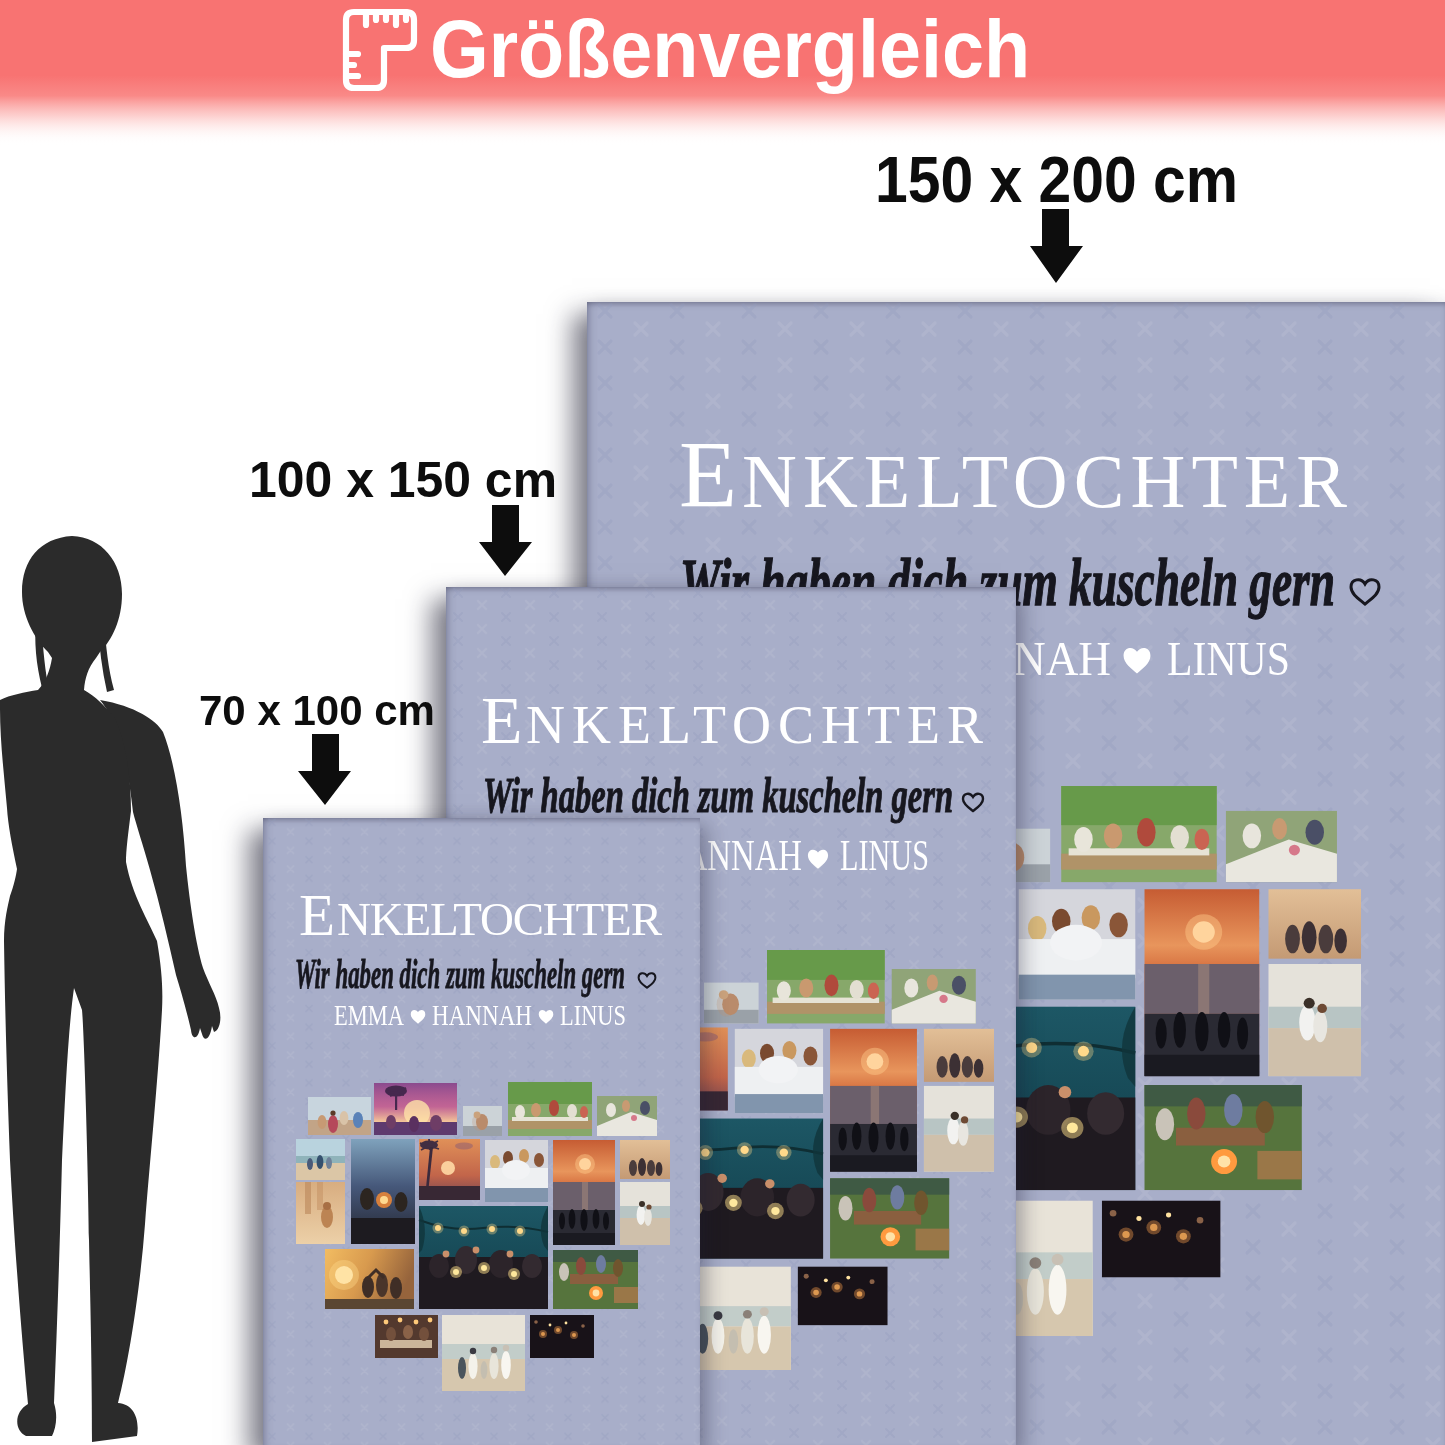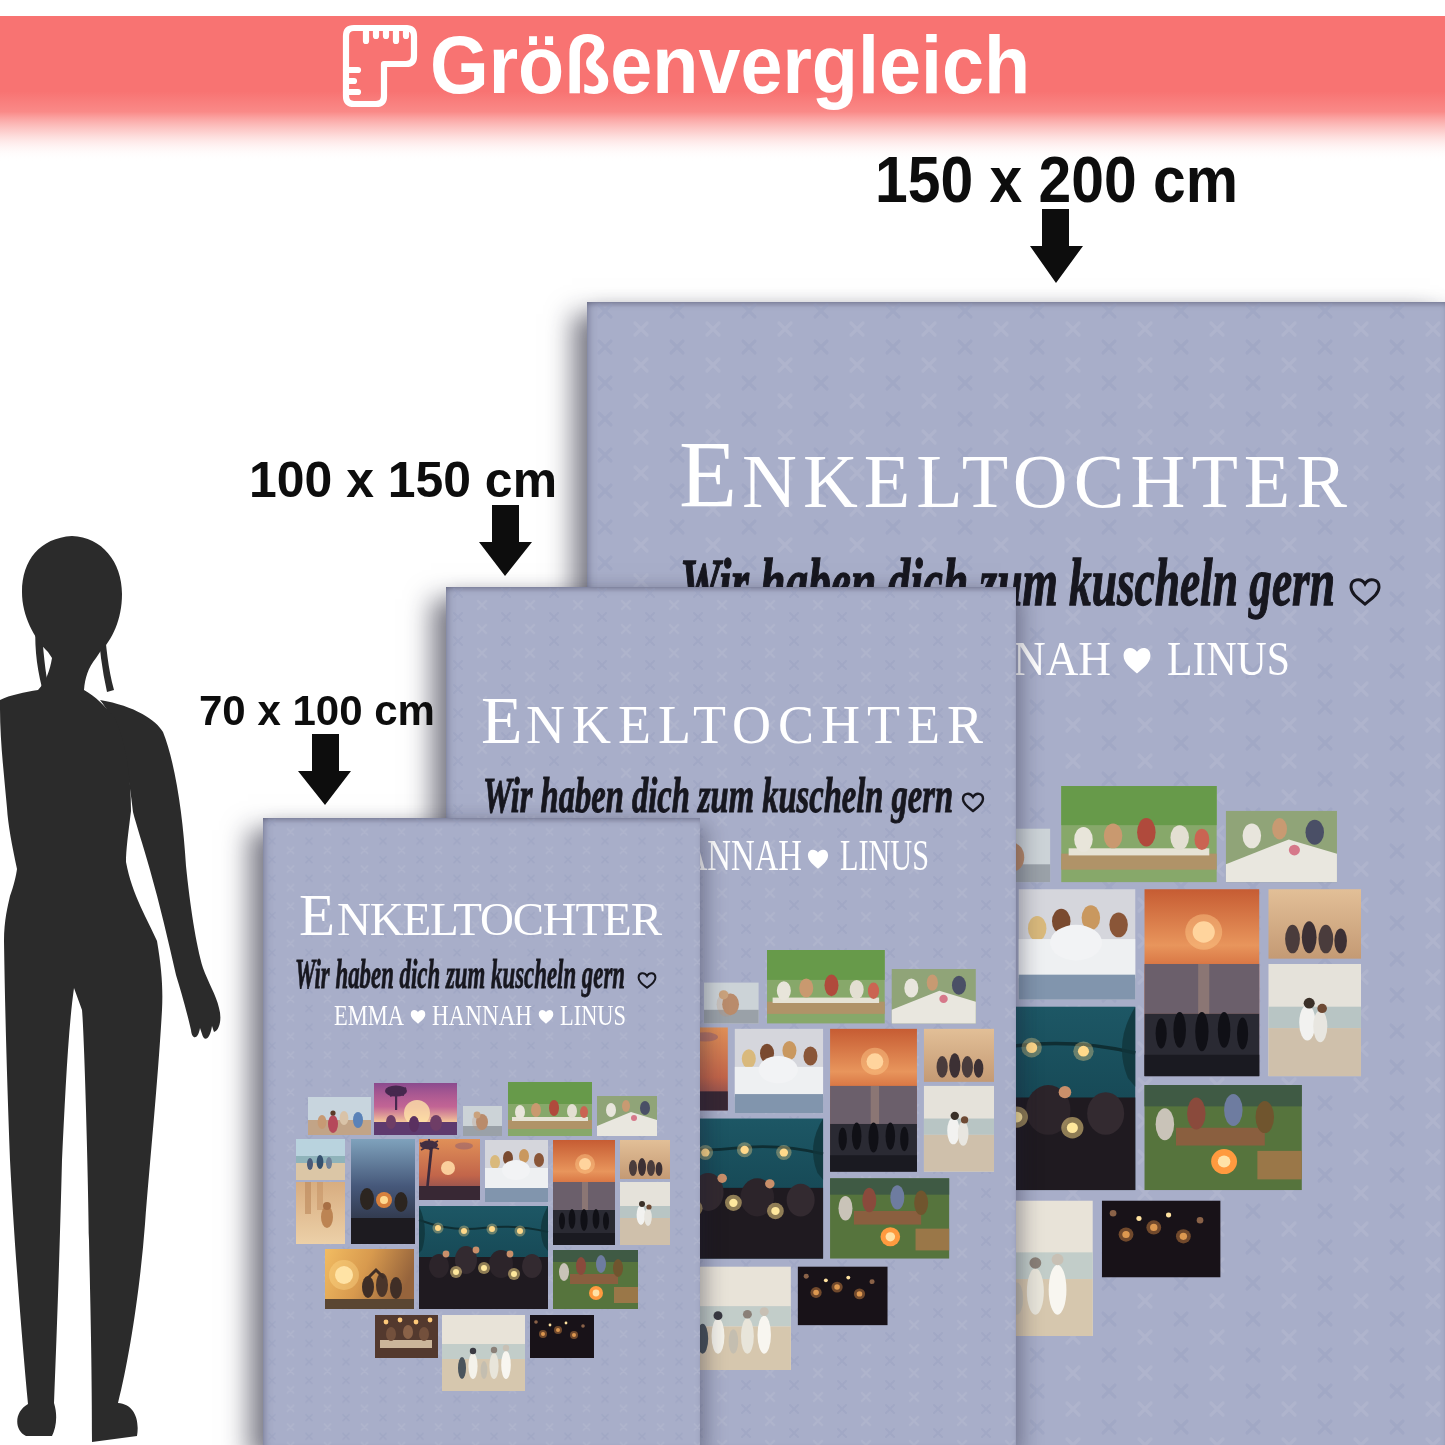--- a/index.html
+++ b/index.html
@@ -311,21 +311,21 @@
 <linearGradient id="bannerg" x1="0" y1="0" x2="0" y2="1">
   <stop offset="0" stop-color="#f87372"></stop>
   <stop offset="0.52" stop-color="#f87372"></stop>
   <stop offset="0.66" stop-color="#f97f7d" stop-opacity="0.92"></stop>
   <stop offset="0.8" stop-color="#fba9a7" stop-opacity="0.55"></stop>
   <stop offset="1" stop-color="#ffffff" stop-opacity="0"></stop>
 </linearGradient>
 </defs>
 </svg>
 
-<div class="abs" style="left:0;top:16px;width:1211px;height:145px;">
+<div class="abs" style="left:0;top:0;width:1211px;height:145px;">
   <svg width="1445" height="145" viewBox="0 0 1445 145">
     <rect x="0" y="0" width="1445" height="145" fill="url(#bannerg)"></rect>
 
     <g fill="none" stroke="#ffffff" stroke-width="6.2" stroke-linecap="round" stroke-linejoin="round">
       <path d="M346,80 L346,20 Q346,12 354,12 L406,12 Q414,12 414,20 L414,40 Q414,48 406,48 L384,48 L384,80 Q384,88 376,88 L354,88 Q346,88 346,80 Z"></path>
       <path d="M366,12 L366,25 M376,12 L376,20 M386,12 L386,20 M396,12 L396,25 M406,12 L406,20"></path>
       <path d="M346,54 L358,54 M346,65 L354,65 M346,76 L358,76"></path>
     </g>
 
     <text x="430" y="77" font-family="Liberation Sans, sans-serif" font-weight="bold" font-size="82" fill="#ffffff" textLength="600" lengthAdjust="spacingAndGlyphs">Größenvergleich</text>

